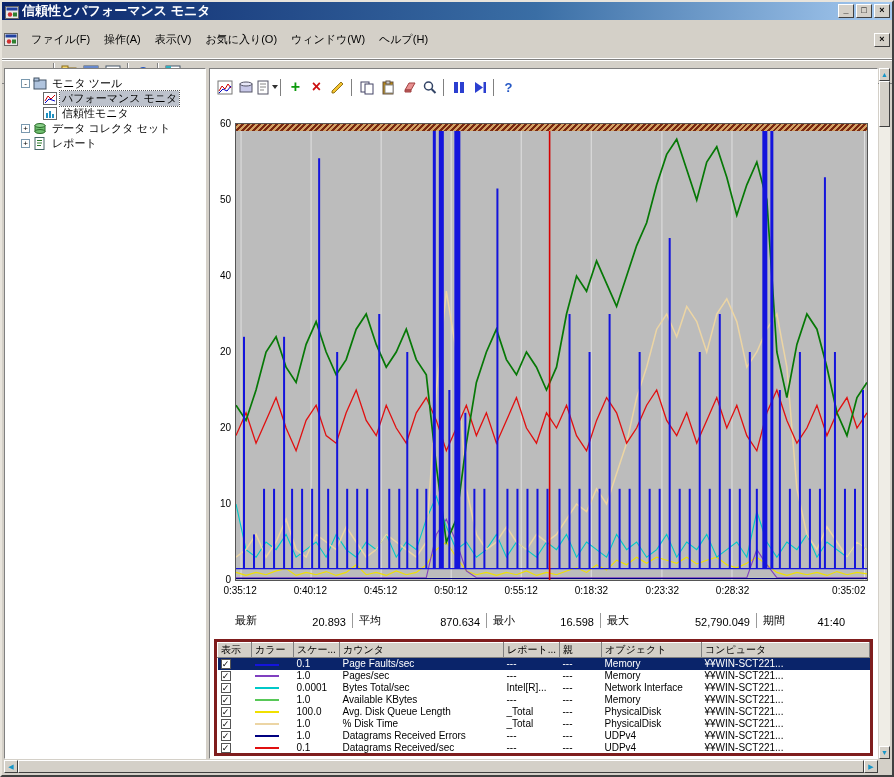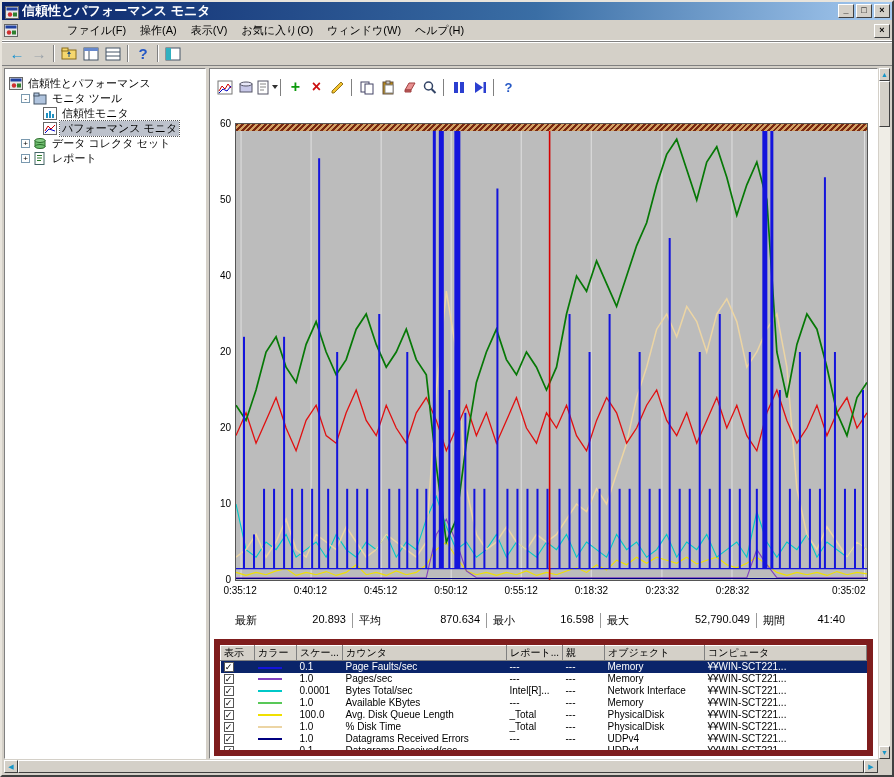--- a/index.html
+++ b/index.html
@@ -5,21 +5,21 @@
   html,body{margin:0;padding:0;background:#808080;}
   *{box-sizing:border-box;}
   body{font-family:"Liberation Sans","DejaVu Sans",sans-serif;}
   .window{position:relative;width:894px;height:777px;background:#d4d0c8;border:2px solid;border-color:#e8e4dc #404040 #404040 #e8e4dc;overflow:hidden;}
   
   .titlebar{height:18px;background:linear-gradient(90deg,#0a246a,#3a6ea5 60%,#a6caf0);display:flex;align-items:center;padding:0 2px;}
   .titlebar .ticon{width:14px;height:13px;margin:0 3px 0 1px;flex:0 0 auto;}
   .title-text{flex:1;color:#fff;font-size:13px;font-weight:bold;white-space:nowrap;overflow:hidden;}
   .wbtn{width:16px;height:14px;margin-left:2px;background:#d4d0c8;border:1px solid;border-color:#fff #404040 #404040 #fff;font-size:9px;line-height:11px;text-align:center;font-weight:bold;color:#000;}
   
-  .menubar{height:22px;display:flex;align-items:center;background:#d4d0c8;padding:0 2px;border-bottom:1px solid #808080;box-shadow:inset 0 -1px 0 #fff;gap:36px;}
+  .menubar{height:40px;display:flex;align-items:center;background:#d4d0c8;padding:0 2px;border-bottom:1px solid #808080;box-shadow:inset 0 -1px 0 #fff;}
   .menubar .mdi{width:16px;height:14px;margin-right:4px;}
   .menu-item{font-size:11px;padding:2px 7px;color:#000;white-space:nowrap;}
   .menubar .spring{flex:1;}
   
   .toolbar{height:24px;display:flex;align-items:center;background:#d4d0c8;padding:0 4px;border-bottom:1px solid #808080;box-shadow:inset 0 1px 0 #fff;}
   .tbtn{width:22px;height:20px;display:inline-flex;align-items:center;justify-content:center;position:relative;}
   .tsep{width:2px;height:17px;border-left:1px solid #808080;border-right:1px solid #fff;margin:0 3px;}
   .glyph{font-weight:bold;}
   .dd{width:0;height:0;border-left:3px solid transparent;border-right:3px solid transparent;border-top:4px solid #303030;margin-left:2px;}
   
@@ -47,26 +47,26 @@
   
   .yaxis{position:absolute;top:54px;left:0;width:23px;height:458px;}
   .ylab{position:absolute;right:2px;font-size:10px;color:#000;width:20px;text-align:right;}
   .plot{position:absolute;top:54px;left:25px;right:9px;height:458px;background:#bcbcbc;border:1px solid #555;}
   .plot svg{position:absolute;top:0;left:0;width:100%;height:100%;}
   .hatch{position:absolute;top:0;left:0;right:0;height:7px;background:repeating-linear-gradient(135deg,#7a2810 0px,#7a2810 2px,#d2a064 2px,#d2a064 4px);z-index:3;}
   .xaxis{position:absolute;top:516px;left:25px;right:9px;height:13px;font-size:10px;}
   .xlab{position:absolute;top:0;white-space:nowrap;}
   
   .stats{position:absolute;top:542px;left:25px;right:12px;height:18px;display:flex;font-size:11px;align-items:center;}
-  .sgroup{display:flex;align-items:flex-start;border-right:1px solid #9a9a9a;padding-right:6px;margin-right:6px;}
+  .sgroup{display:flex;align-items:flex-end;border-right:1px solid #9a9a9a;padding-right:6px;margin-right:6px;}
   .sgroup:last-child{border-right:none;}
   .slabel{margin-right:6px;white-space:nowrap;}
   .svalue{text-align:right;white-space:nowrap;}
   
-  .legend{position:absolute;top:570px;left:4px;right:4px;bottom:2px;border:6px solid #7f1d1d;overflow:hidden;background:#fff;}
+  .legend{position:absolute;top:570px;left:4px;right:4px;bottom:2px;border:3px solid #7f1d1d;overflow:hidden;background:#fff;}
   table.leg{border-collapse:collapse;table-layout:fixed;width:100%;font-size:10px;}
   table.leg th{background:#d4d0c8;font-weight:normal;text-align:left;height:15px;padding:0 3px;border:1px solid;border-color:#fff #808080 #808080 #fff;white-space:nowrap;overflow:hidden;}
   table.leg td{height:12px;padding:0 3px;white-space:nowrap;overflow:hidden;border:none;}
   tr.sel td{background:#0a246a;color:#fff;}
   .cbx{display:inline-block;width:10px;height:10px;background:#fff;border:1px solid #555;font-size:9px;line-height:9px;text-align:center;color:#000;vertical-align:middle;}
   .swatch{display:inline-block;width:24px;height:2px;vertical-align:middle;}
 </style>
 </head>
 <body>
 
@@ -155,53 +155,44 @@
             <rect x="1" y="1" width="14" height="12" fill="#fff" stroke="#456"></rect>
             <rect x="1" y="1" width="5" height="12" fill="#30b0c0"></rect>
           </svg>
         </span>
       </span>
     </div>
 
   <div class="main">
 
     <div class="tree-panel" id="tree-panel">
-        <div class="tree-row" style="padding-left: 4px;">
-          <span class="ticon16"><svg width="14" height="13">
-              <rect x="0.5" y="0.5" width="13" height="12" fill="#e8e8e8" stroke="#666"></rect>
-              <rect x="1.5" y="1.5" width="11" height="3" fill="#2040a0"></rect>
-              <circle cx="5" cy="8.5" r="2.2" fill="#d03030"></circle>
-              <rect x="8" y="6.5" width="4" height="4" fill="#308030"></rect>
-            </svg></span>
-          <span class="lbl">信頼性とパフォーマンス</span>
-        </div>
         <div class="tree-row" style="padding-left: 16px;">
           <span class="expander">-</span>
           <span class="ticon16"><svg width="14" height="13">
               <rect x="1" y="3" width="12" height="9" fill="#b0c4de" stroke="#445566"></rect>
               <rect x="1" y="1" width="5" height="3" fill="#b0c4de" stroke="#445566"></rect>
             </svg></span>
           <span class="lbl">モニタ ツール</span>
+        </div>
+        <div class="tree-row sel" style="padding-left: 38px;">
+          <span class="ticon16"><svg width="14" height="13">
+              <rect x="0.5" y="0.5" width="13" height="12" fill="#fff" stroke="#666"></rect>
+              <polyline points="2,9 5,4 8,7 12,3" stroke="#cc0000" fill="none"></polyline>
+              <polyline points="2,11 6,7 12,9" stroke="#0000cc" fill="none"></polyline>
+            </svg></span>
+          <span class="lbl">パフォーマンス モニタ</span>
         </div>
         <div class="tree-row" style="padding-left: 38px;">
           <span class="ticon16"><svg width="14" height="13">
               <rect x="0.5" y="0.5" width="13" height="12" fill="#fff" stroke="#666"></rect>
               <rect x="3" y="6" width="2" height="5" fill="#2090c0"></rect>
               <rect x="6" y="4" width="2" height="7" fill="#2090c0"></rect>
               <rect x="9" y="7" width="2" height="4" fill="#2090c0"></rect>
             </svg></span>
           <span class="lbl">信頼性モニタ</span>
-        </div>
-        <div class="tree-row sel" style="padding-left: 38px;">
-          <span class="ticon16"><svg width="14" height="13">
-              <rect x="0.5" y="0.5" width="13" height="12" fill="#fff" stroke="#666"></rect>
-              <polyline points="2,9 5,4 8,7 12,3" stroke="#cc0000" fill="none"></polyline>
-              <polyline points="2,11 6,7 12,9" stroke="#0000cc" fill="none"></polyline>
-            </svg></span>
-          <span class="lbl">パフォーマンス モニタ</span>
         </div>
         <div class="tree-row" style="padding-left: 16px;">
           <span class="expander">+</span>
           <span class="ticon16"><svg width="14" height="13">
               <rect x="2" y="3.5" width="10" height="6" fill="#70c070" stroke="#2a6a2a"></rect>
               <ellipse cx="7" cy="3.5" rx="5" ry="2" fill="#8ad08a" stroke="#2a6a2a"></ellipse>
               <ellipse cx="7" cy="9.5" rx="5" ry="2" fill="#70c070" stroke="#2a6a2a"></ellipse>
             </svg></span>
           <span class="lbl">データ コレクタ セット</span>
         </div>

